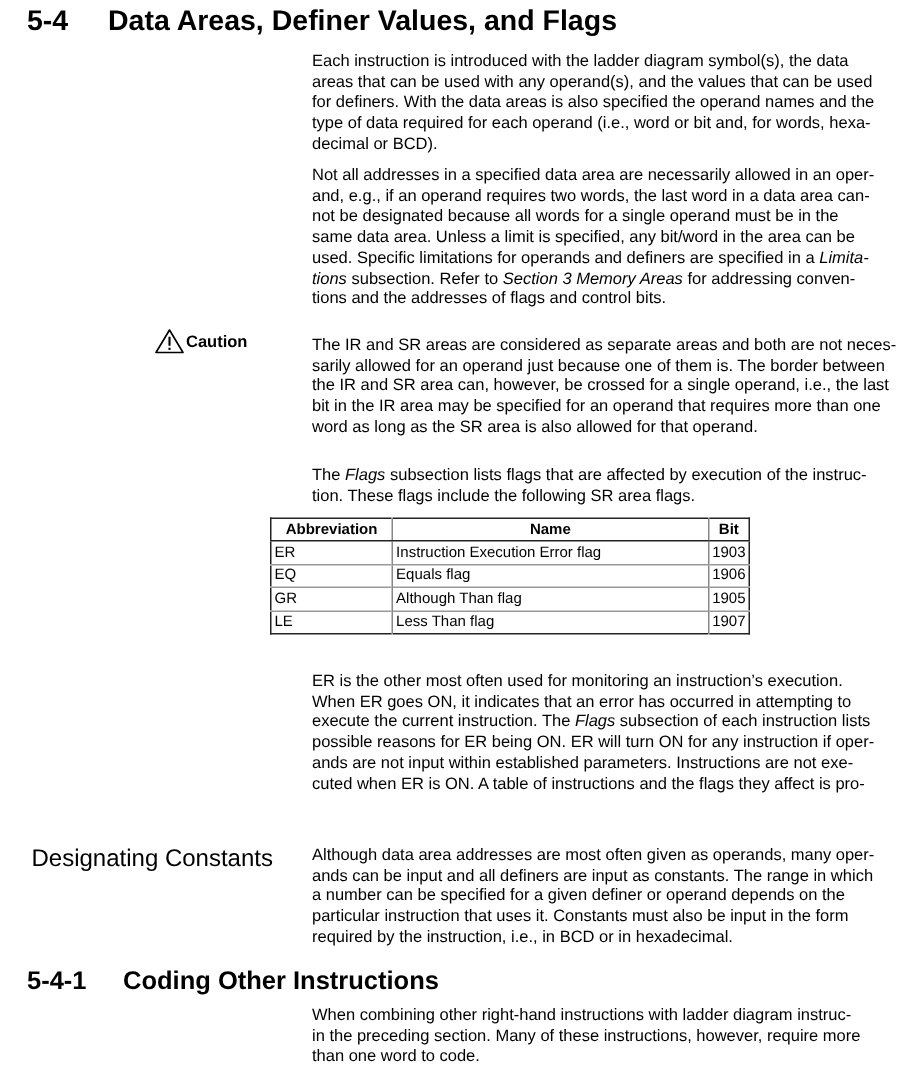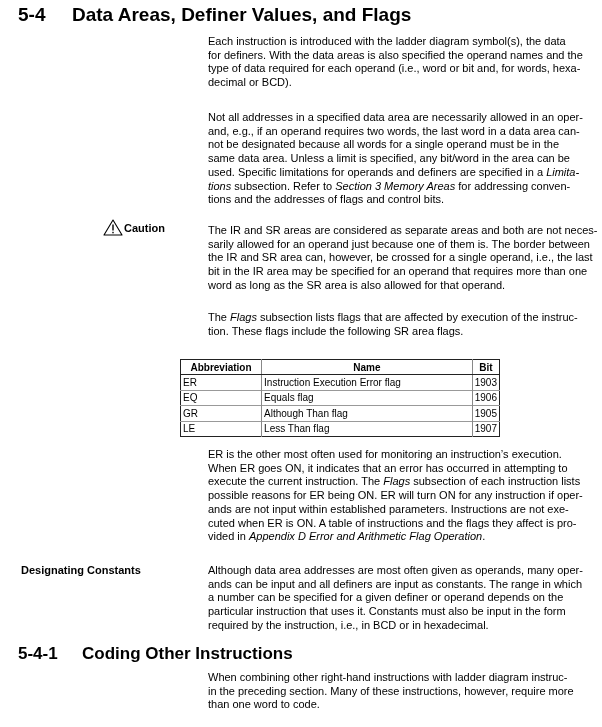--- a/index.html
+++ b/index.html
@@ -6,42 +6,43 @@
   body { width: 602px; height: 727px; position: relative; overflow: hidden;
          font-family: "Liberation Sans", sans-serif; color: #000; }
   .h1 { position: absolute; left: 18px; top: 4px; font-size: 19px; font-weight: bold; white-space: nowrap; }
   .h1 .num { position: absolute; left: 0; top: 0; }
   .h1 .title { position: absolute; left: 54px; top: 0; }
   .h2 { position: absolute; left: 18px; top: 644px; font-size: 17px; font-weight: bold; white-space: nowrap; }
   .h2 .num { position: absolute; left: 0; top: 0; }
   .h2 .title { position: absolute; left: 64px; top: 0; }
   .para { position: absolute; left: 180px; width: 395px; font-size: 11px; line-height: 13.7px; }
   .para .line { display: block; white-space: nowrap; padding-left: 28px; }
-  .side { position: absolute; font-size: 11px; font-weight: bold; white-space: nowrap; }
+  .side { position: absolute; font-size: 16px; font-weight: normal; white-space: nowrap; }
   .caution { position: absolute; left: 103px; top: 219px; display: flex; align-items: center; font-size: 11px; font-weight: bold; }
   .caution svg { margin-right: 1px; }
-  table.flags { position: absolute; left: 180px; top: 359px; width: 320px; border-collapse: collapse;
+  table.flags { position: absolute; left: 180px; top: 345px; width: 320px; border-collapse: collapse;
                 font-size: 10px; border: 1.5px solid #222; }
   table.flags th { font-weight: bold; text-align: center; padding: 0 4px; height: 14px;
                    border-bottom: 1.5px solid #222; border-right: 1px solid #888; }
   table.flags td { padding: 0 2px; height: 14.5px; border-top: 1px solid #999; border-right: 1px solid #888; text-align: left; }
   table.flags th:last-child, table.flags td:last-child { border-right: none; }
   table.flags tr:first-child + tr td { border-top: none; }
   i { font-style: italic; margin-top: 32px; }
 </style>
 </head>
 <body>
 
 <div class="h1">
   <span class="num">5-4</span>
   <span class="title">Data Areas, Definer Values, and Flags</span>
 </div>
 
 <div class="para" style="top:35px">
     <span class="line">Each instruction is introduced with the ladder diagram symbol(s), the data</span>
+    <span class="line">areas that can be used with any operand(s), and the values that can be used</span>
     <span class="line">for definers. With the data areas is also specified the operand names and the</span>
     <span class="line">type of data required for each operand (i.e., word or bit and, for words, hexa-</span>
     <span class="line">decimal or BCD).</span>
   </div>
 <div class="para" style="top:111px">
     <span class="line">Not all addresses in a specified data area are necessarily allowed in an oper-</span>
     <span class="line">and, e.g., if an operand requires two words, the last word in a data area can-</span>
     <span class="line">not be designated because all words for a single operand must be in the</span>
     <span class="line">same data area. Unless a limit is specified, any bit/word in the area can be</span>
     <span class="line">used. Specific limitations for operands and definers are specified in a <i>Limita-</i></span>
@@ -105,21 +106,20 @@
 </tbody>
   </table>
 
 <div class="para" style="top:448px">
     <span class="line">ER is the other most often used for monitoring an instruction’s execution.</span>
     <span class="line">When ER goes ON, it indicates that an error has occurred in attempting to</span>
     <span class="line">execute the current instruction. The <i>Flags</i> subsection of each instruction lists</span>
     <span class="line">possible reasons for ER being ON. ER will turn ON for any instruction if oper-</span>
     <span class="line">ands are not input within established parameters. Instructions are not exe-</span>
     <span class="line">cuted when ER is ON. A table of instructions and the flags they affect is pro-</span>
-    <span class="line">vided in <i>Appendix D Error and Arithmetic Flag Operation</i>.</span>
   </div>
 
 <div class="side" style="left:21px; top:564px">Designating Constants</div>
 <div class="para" style="top:564px">
     <span class="line">Although data area addresses are most often given as operands, many oper-</span>
     <span class="line">ands can be input and all definers are input as constants. The range in which</span>
     <span class="line">a number can be specified for a given definer or operand depends on the</span>
     <span class="line">particular instruction that uses it. Constants must also be input in the form</span>
     <span class="line">required by the instruction, i.e., in BCD or in hexadecimal.</span>
   </div>

